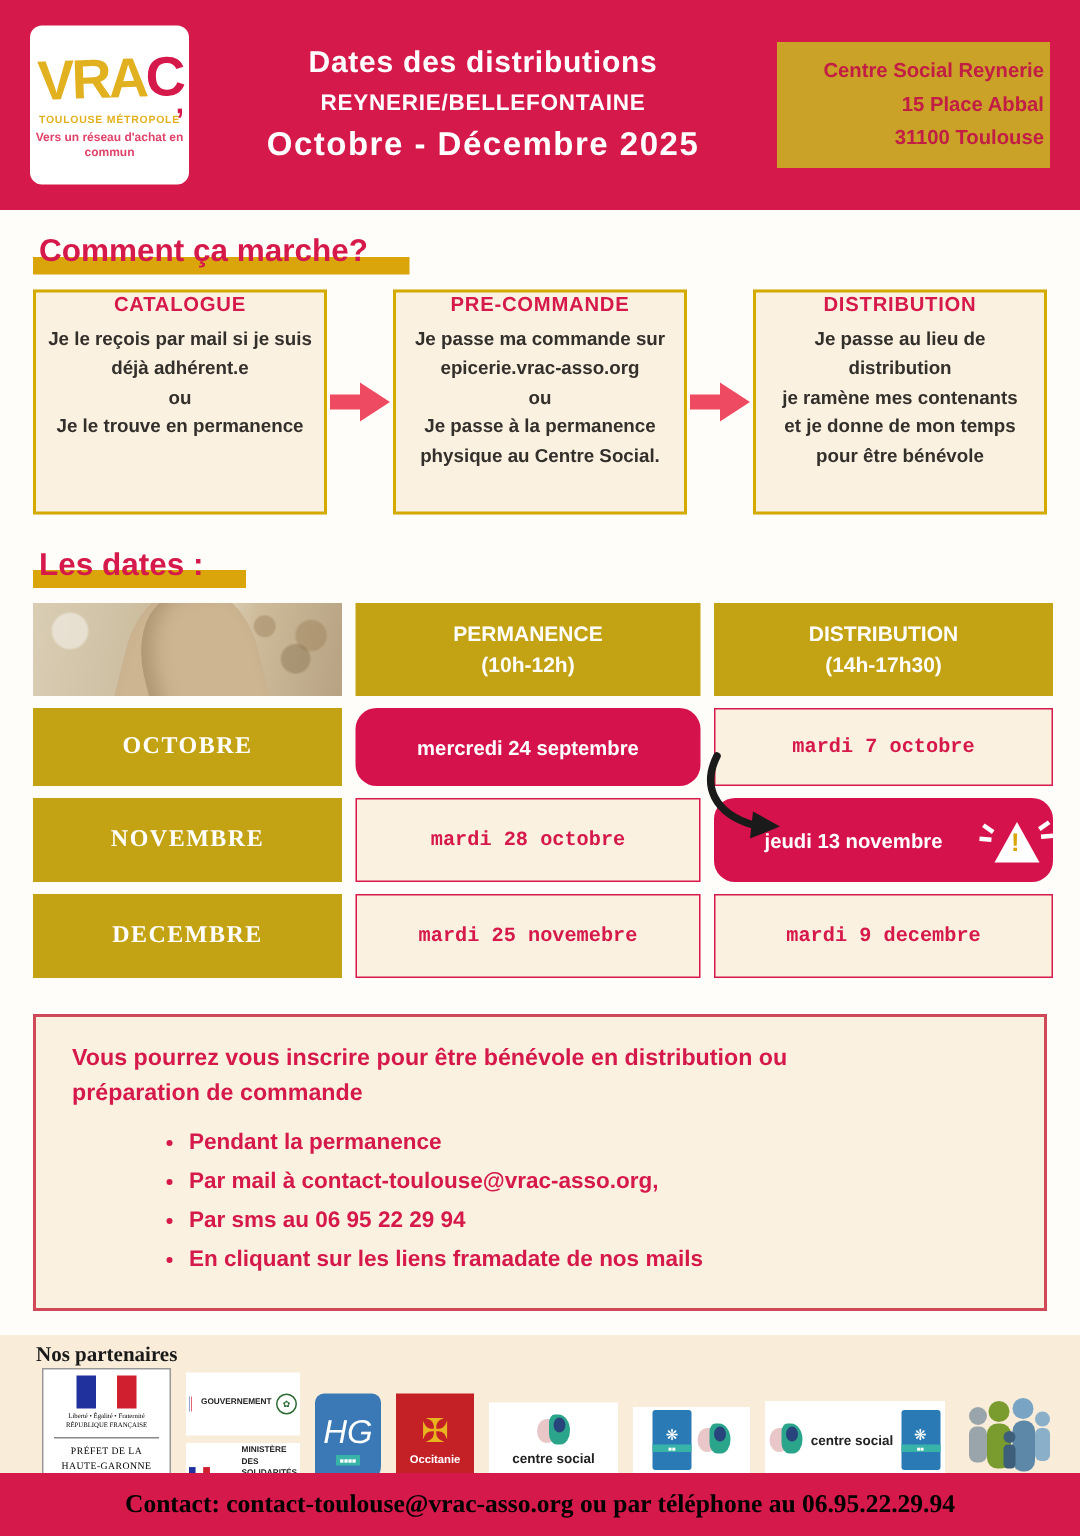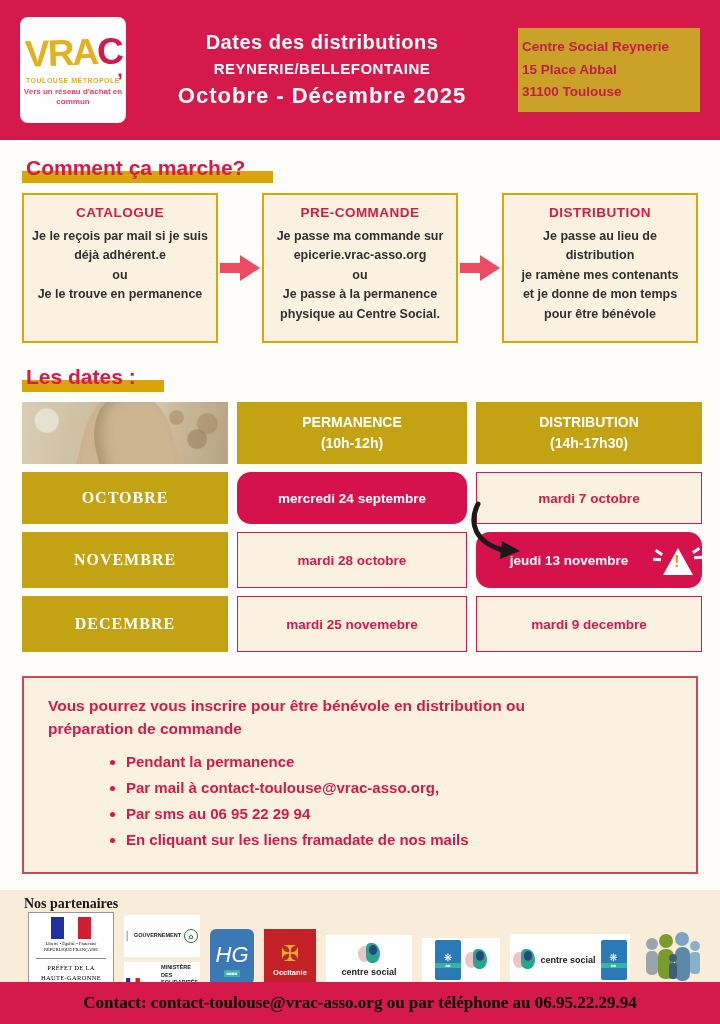--- a/index.html
+++ b/index.html
@@ -25,55 +25,55 @@
   .vrac-word .red  { color:#d6194b; position:relative; }
   .vrac-word .red .cedilla { position:absolute; right:2px; bottom:-8px; font-size:20px; color:#d6194b; }
   .vrac-sub  { color:#e2b11f; font-size:7px; font-weight:bold; margin-top:6px; letter-spacing:.5px; }
   .vrac-tag  { color:#e0436a; font-size:8px; font-weight:bold; text-align:center; line-height:1.25; margin-top:3px; }
   .header-title { flex:1; text-align:center; color:#fff; font-weight:bold; padding:0 8px; }
   .header-title .t1 { font-size:20px; letter-spacing:.5px; }
   .header-title .t2 { font-size:15px; margin-top:6px; letter-spacing:.5px; }
   .header-title .t3 { font-size:22px; margin-top:6px; letter-spacing:1px; }
   .address-box {
     width:182px; background:#c9a227; color:#c21d44; font-weight:bold;
-    text-align:left; font-size:13.5px; line-height:1.7; padding:8px 4px;
+    text-align:right; font-size:13.5px; line-height:1.7; padding:8px 4px;
     flex:0 0 auto;
   }
 
   
   .section-heading { margin:16px 0 10px 22px; font-size:21px; font-weight:bold; color:#d6194b; }
   .hl {
     display:inline-block; padding:0 28px 3px 4px;
     background:linear-gradient(0deg, #d9a50a 0 44%, rgba(0,0,0,0) 44%);
   }
 
   
   .process-row { display:flex; align-items:center; margin:0 22px; height:150px; }
   .process-box {
     background:#faf1e1; border:2px solid #d4a900; height:150px; flex:1;
-    padding:10px 6px; text-align:center;
+    padding:0 6px; text-align:center;
   }
   .process-box .pb-title { color:#d6194b; font-weight:bold; font-size:13.5px; margin-bottom:7px; letter-spacing:.5px; }
   .process-box .pb-line  { color:#33302c; font-weight:bold; font-size:12.5px; line-height:1.55; }
   .arrow-cell { flex:0 0 44px; display:flex; justify-content:center; }
 
   
   .dates-grid {
     margin:0 20px 0 22px;
     display:grid;
     grid-template-columns:206px 230px 226px;
     grid-template-rows:62px 52px 56px 56px;
     gap:8px 9px;
   }
   .cell { display:flex; align-items:center; justify-content:center; text-align:center; font-weight:bold; }
   .cell-gold  { background:#c3a313; color:#fff; }
   .cell-head  { font-size:14px; line-height:1.5; }
   .cell-month { font-size:16px; letter-spacing:1px;font-family:Liberation Serif, serif; }
   .cell-red   { background:#d6124d; color:#fff; font-size:13.5px;border-radius:14px; }
-  .cell-cream { background:#faf1e1; border:1.5px solid #d6194b; color:#d6194b; font-size:13.5px; }
+  .cell-cream { background:#faf1e1; border:1.5px solid #d6194b; color:#d6194b; font-size:13.5px;font-family:Liberation Mono, monospace; }
   .photo-cell {
     position:relative; overflow:hidden;
     background:
       radial-gradient(circle at 12% 30%, rgba(255,255,255,.45) 0 6%, rgba(0,0,0,0) 7%),
       radial-gradient(circle at 85% 60%, rgba(120,95,60,.35) 0 5%, rgba(0,0,0,0) 6%),
       radial-gradient(circle at 75% 25%, rgba(140,110,70,.35) 0 4%, rgba(0,0,0,0) 5%),
       radial-gradient(circle at 90% 35%, rgba(150,120,80,.4) 0 5%, rgba(0,0,0,0) 6%),
       linear-gradient(100deg, #d9cdb4 0%, #cfc1a4 28%, #c9b795 45%, #e7dcc8 52%, #cdbb9a 70%, #b7a383 100%);
   }
   .photo-cell .hand-l, .photo-cell .hand-r {

